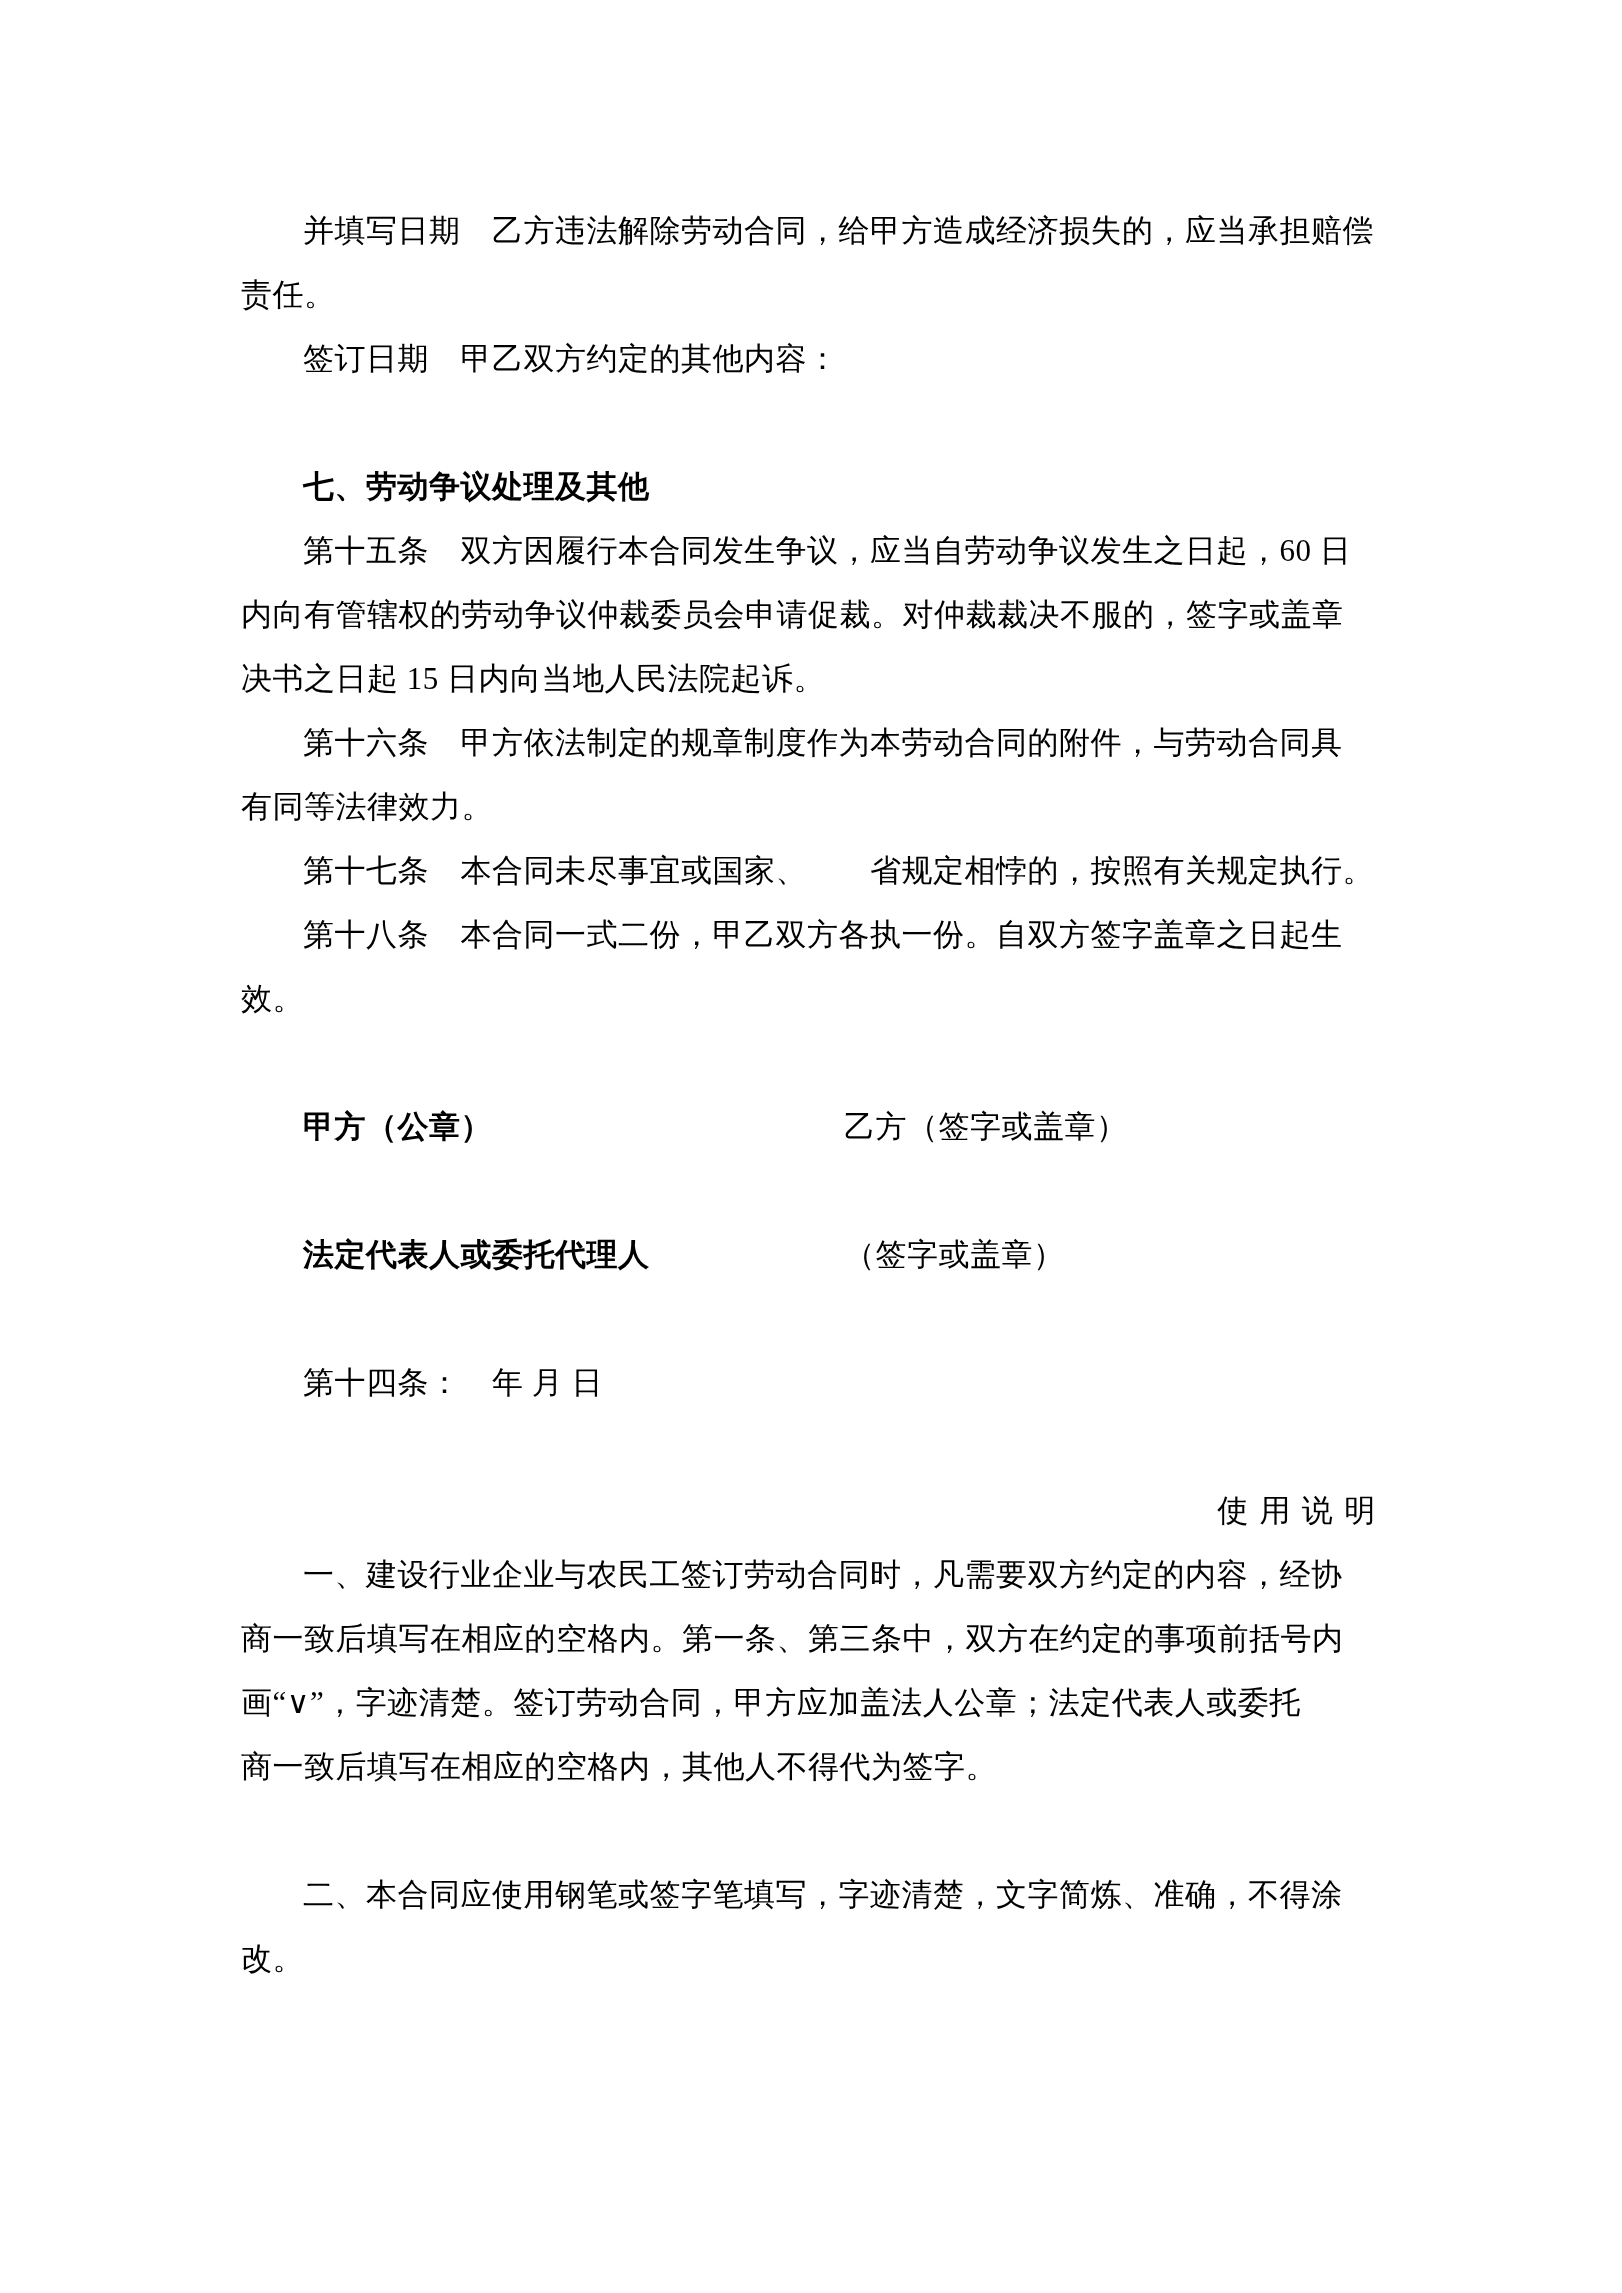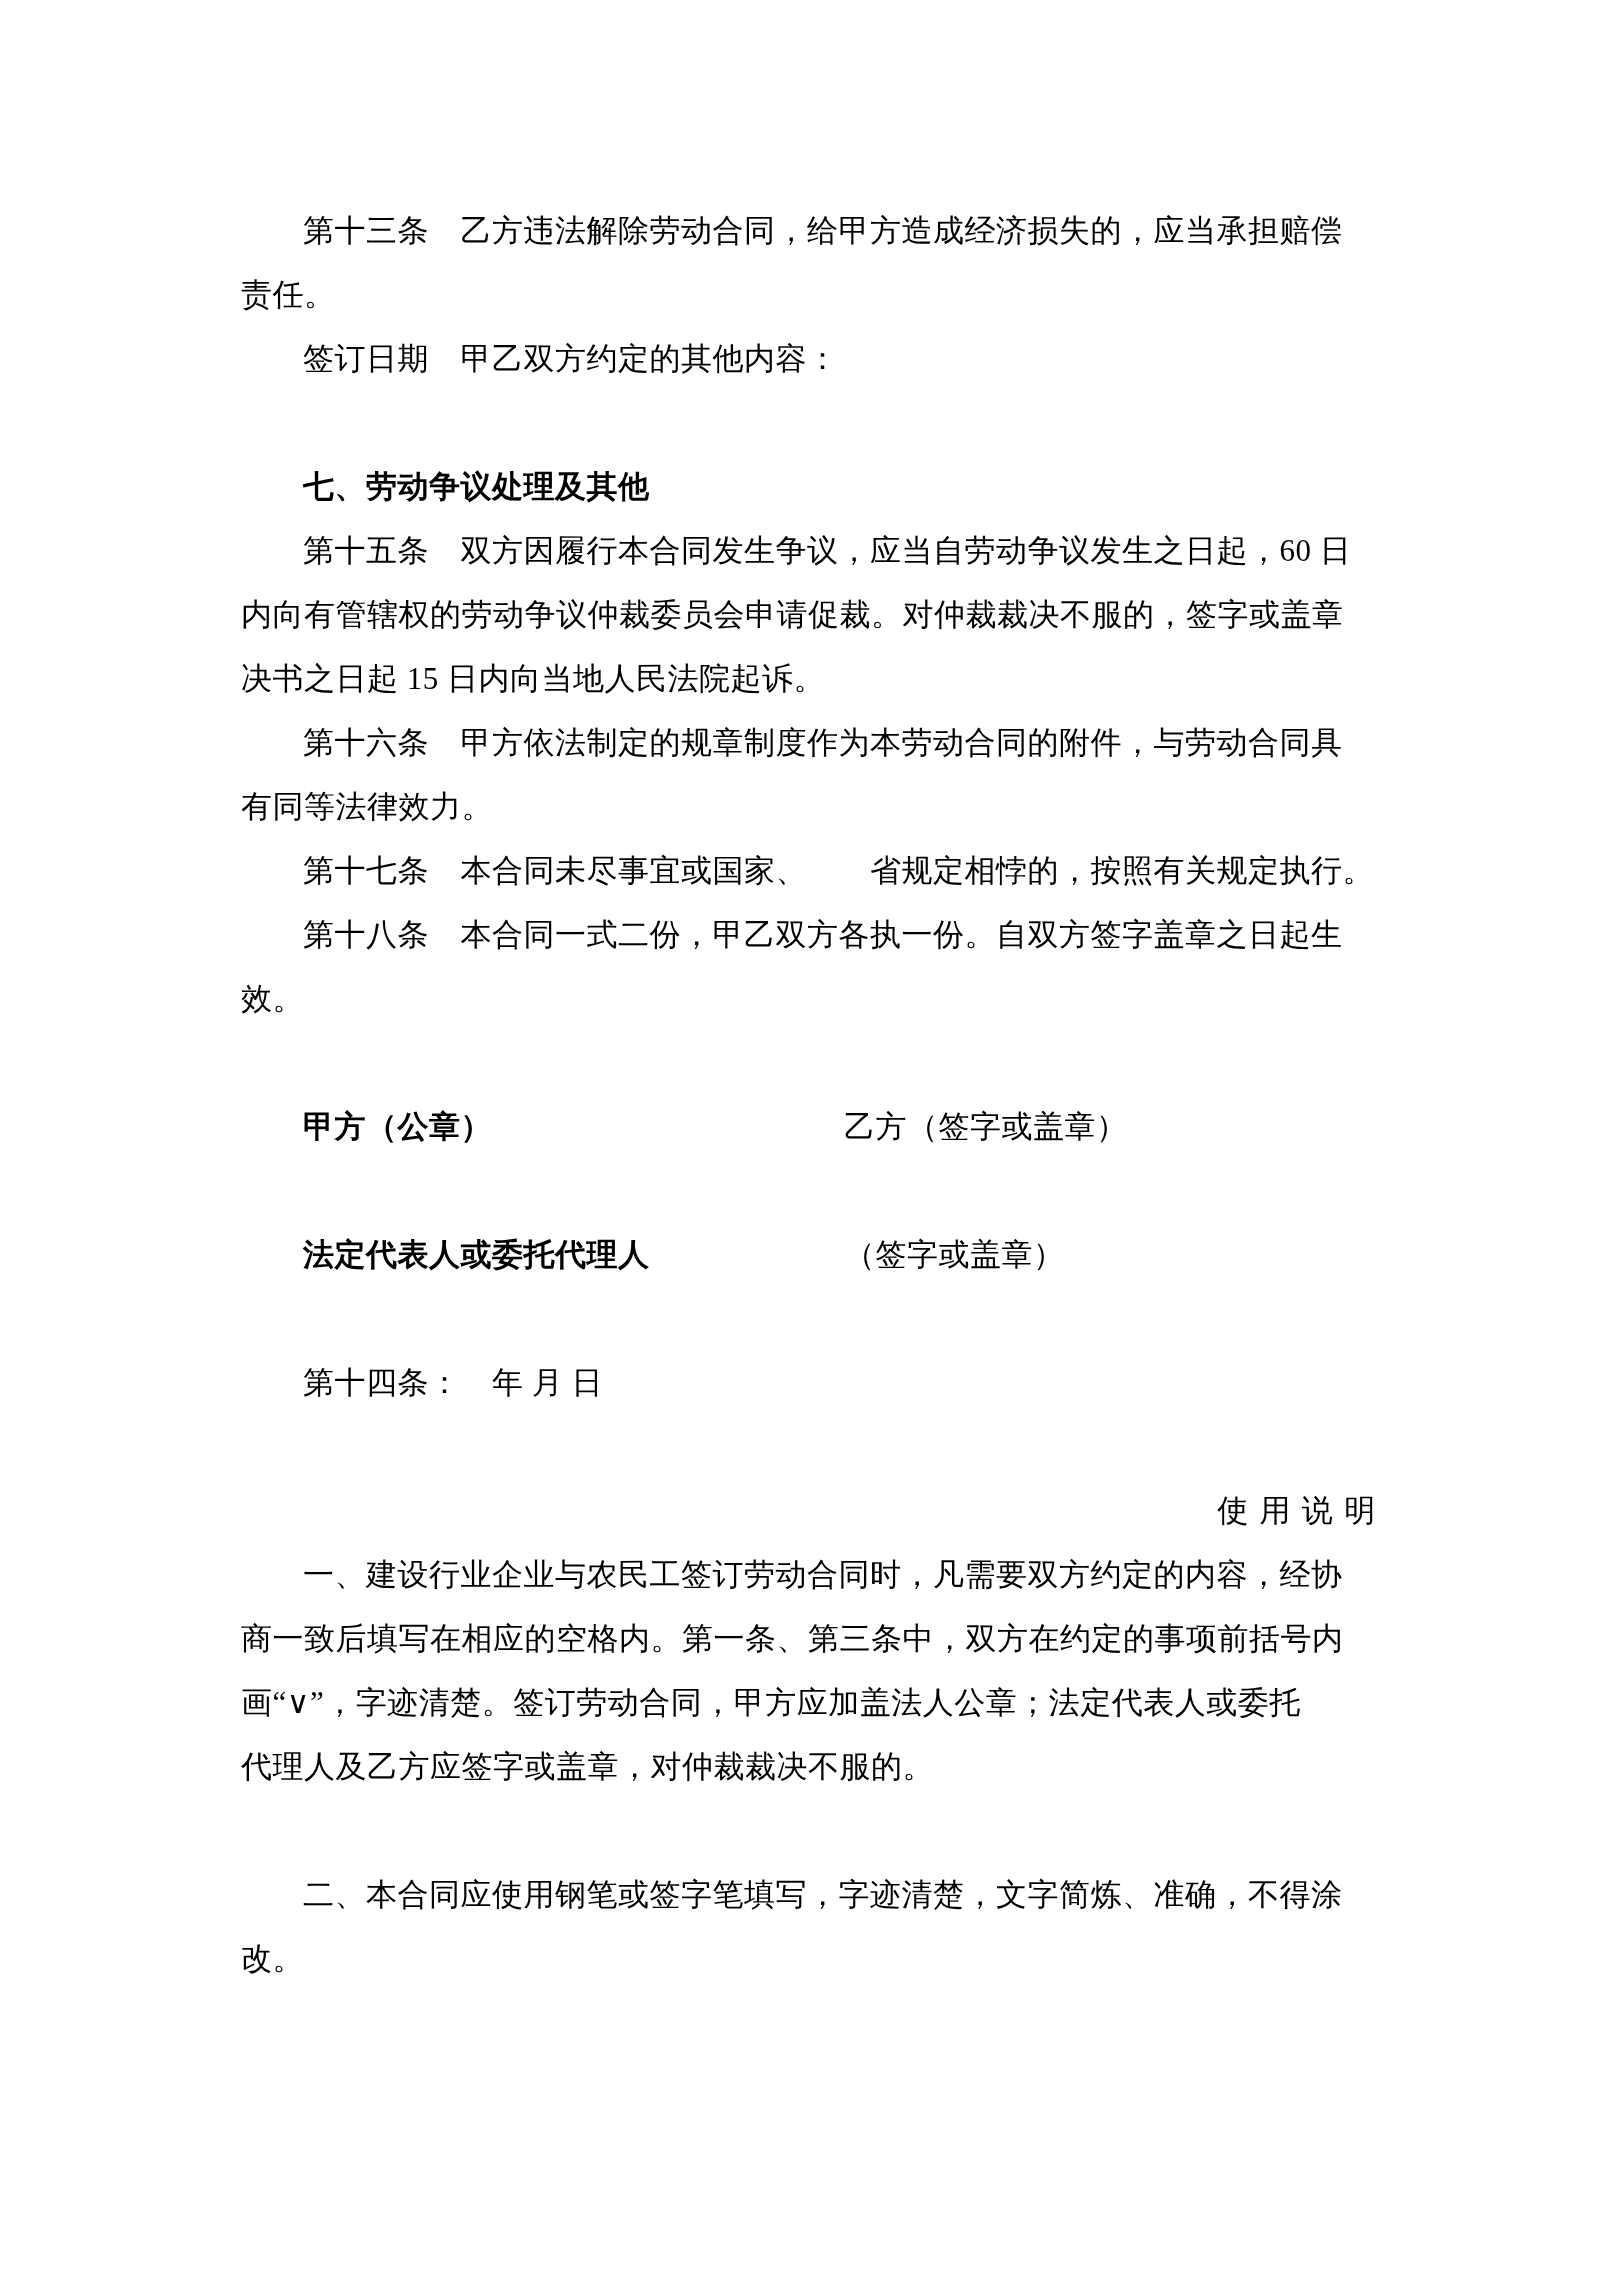--- a/index.html
+++ b/index.html
@@ -55,21 +55,21 @@
   }
   .ln.blank {
     height: 64px;
   }
 </style>
 </head>
 <body>
 
 <div class="page" style="background: rgb(255, 255, 255); color: rgb(0, 0, 0);">
   <div class="doc" id="doc">
-      <div class="ln  first">第十三条　乙方违法解除劳动合同，给甲方造成经济损失的，应当承担赔偿</div>
+      <div class="ln  first">并填写日期　乙方违法解除劳动合同，给甲方造成经济损失的，应当承担赔偿</div>
       <div class="ln ">责任。</div>
       <div class="ln  first">签订日期　甲乙双方约定的其他内容：</div>
       <div class="ln blank"></div>
       <div class="ln heading  first">七、劳动争议处理及其他</div>
       <div class="ln  first">第十五条　双方因履行本合同发生争议，应当自劳动争议发生之日起，60 日</div>
       <div class="ln ">内向有管辖权的劳动争议仲裁委员会申请促裁。对仲裁裁决不服的，签字或盖章</div>
       <div class="ln ">决书之日起 15 日内向当地人民法院起诉。</div>
       <div class="ln  first">第十六条　甲方依法制定的规章制度作为本劳动合同的附件，与劳动合同具</div>
       <div class="ln ">有同等法律效力。</div>
       <div class="ln  first">第十七条　本合同未尽事宜或国家、　　省规定相悖的，按照有关规定执行。</div>
@@ -79,19 +79,19 @@
       <div class="ln two-col"><span class="left">甲方（公章）</span><span class="right">乙方（签字或盖章）</span></div>
       <div class="ln blank"></div>
       <div class="ln two-col"><span class="left">法定代表人或委托代理人</span><span class="right">（签字或盖章）</span></div>
       <div class="ln blank"></div>
       <div class="ln  first">第十四条：　年 月 日</div>
       <div class="ln blank"></div>
       <div class="ln title ">使 用 说 明</div>
       <div class="ln  first">一、建设行业企业与农民工签订劳动合同时，凡需要双方约定的内容，经协</div>
       <div class="ln ">商一致后填写在相应的空格内。第一条、第三条中，双方在约定的事项前括号内</div>
       <div class="ln ">画“∨”，字迹清楚。签订劳动合同，甲方应加盖法人公章；法定代表人或委托</div>
-      <div class="ln ">代理人及乙方应签字或盖章，对仲裁裁决不服的。</div>
+      <div class="ln ">商一致后填写在相应的空格内，其他人不得代为签字。</div>
       <div class="ln blank"></div>
       <div class="ln  first">二、本合同应使用钢笔或签字笔填写，字迹清楚，文字简炼、准确，不得涂</div>
       <div class="ln ">改。</div>
     </div>
 </div>
 
 
 </body></html>

